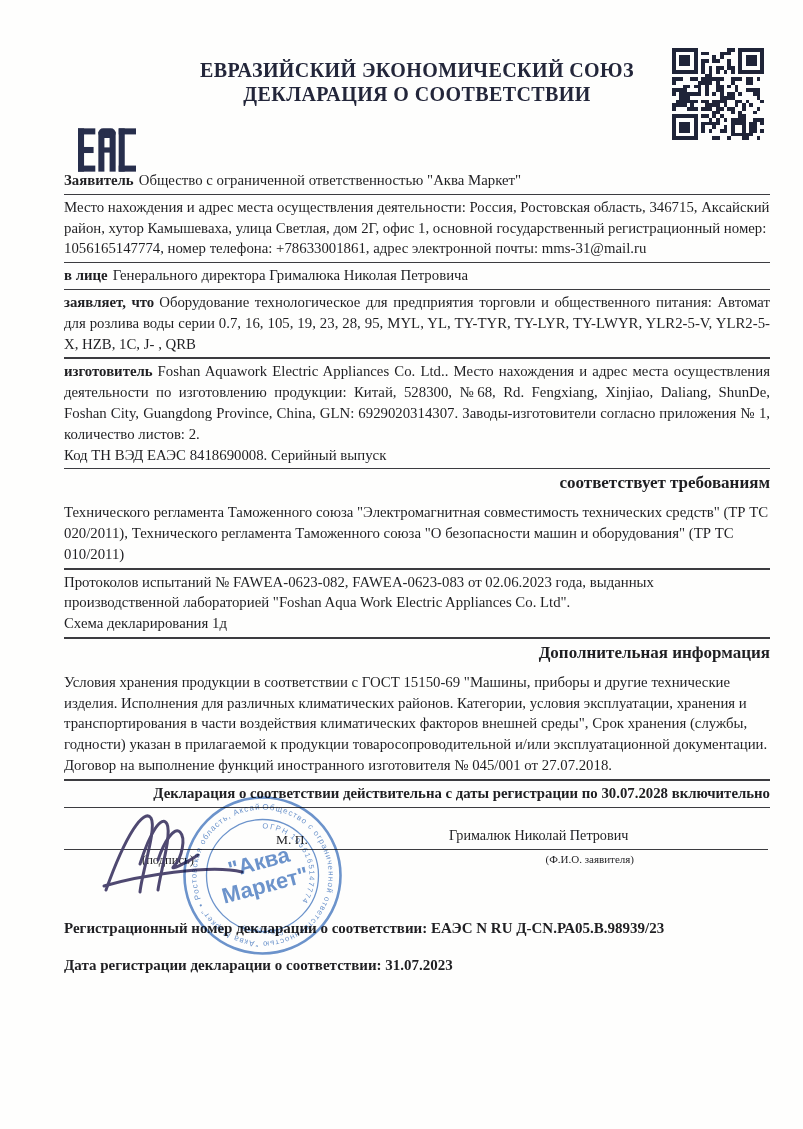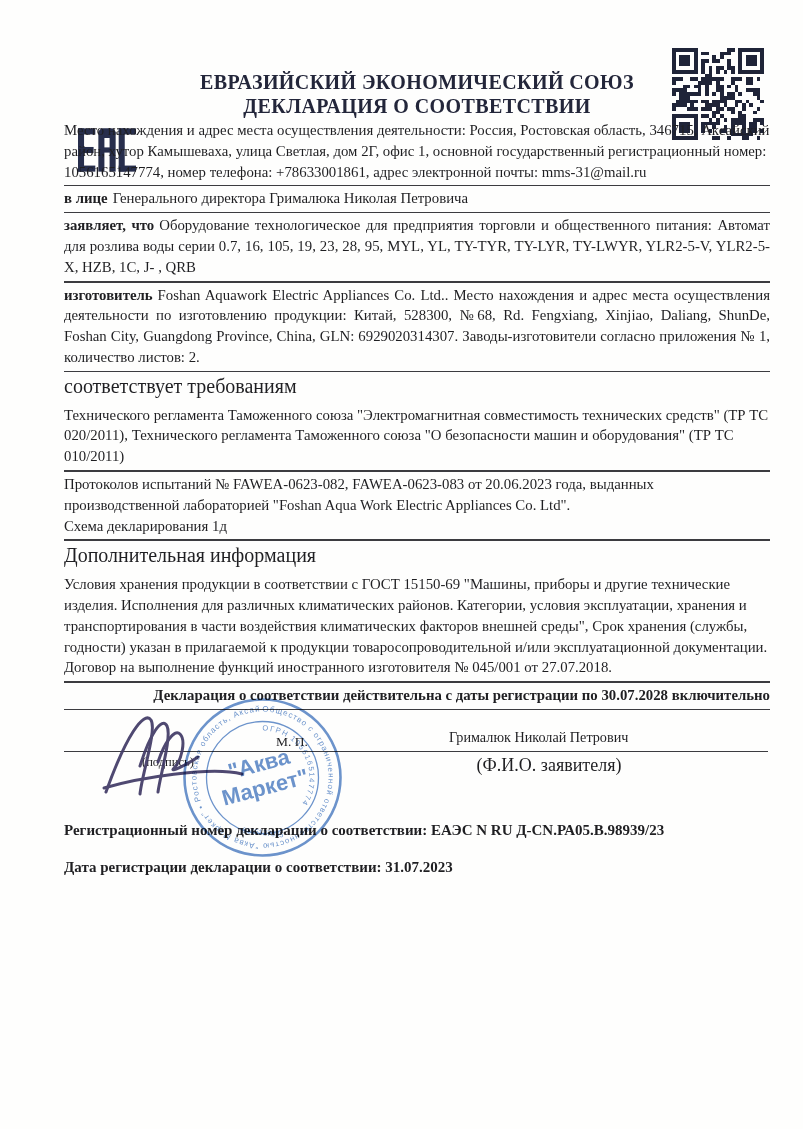--- a/index.html
+++ b/index.html
@@ -1,37 +1,37 @@
 <!DOCTYPE html>
 <html><head>
 <meta charset="utf-8">
 <style>
   html,body{margin:0;padding:0;background:#ffffff;}
   .doc{
     position:relative;width:803px;height:1129px;background:#fefefd;
     font-family:"Liberation Serif", serif;color:#1f1f22;overflow:hidden;
   }
-  .content{position:absolute;left:64px;top:70px;width:706px;}
+  .content{position:absolute;left:64px;top:58px;width:706px;}
   .title{ text-align:center;font-weight:bold;font-size:20px;line-height:24px;letter-spacing:.4px;color:#23263a;}
   .rule-b{border-bottom:1.5px solid #3c3c40;}
   .thick{border-bottom-width:2px;}
   p{margin:0;}
   .row{font-size:14.8px;line-height:20.8px;padding:2px 0 3px 0;}
   .lbl{font-weight:bold;margin-right:5px;}
-  .heading{font-weight:normal;font-size:20px;line-height:20.8px;padding:4px 0 6px 0;}
+  .heading{font-weight:bold;font-size:17px;line-height:20.8px;padding:4px 0 6px 0;text-align:right;}
   .just{text-align:justify;}
   .applicant-row{margin-top:62px;}
   .boldline{font-weight:bold;text-align:right;}
   
   .sig-block{position:relative;height:102px;}
   .sig-rule{position:absolute;left:0;right:2px;top:41px;border-top:1.5px solid #3c3c40;}
   .sig-caption{position:absolute;left:78px;top:45px;font-size:12.5px;}
   .mp{position:absolute;left:212px;top:24px;font-size:13.5px;}
   .fio{position:absolute;left:385px;top:19px;width:200px;font-size:14.2px;}
-  .fio-caption{position:absolute;left:400px;top:45px;width:170px;text-align:center;font-size:18px;}
+  .fio-caption{position:absolute;left:400px;top:45px;width:170px;text-align:right;font-size:11px;}
   .stamp-svg{position:absolute;left:116px;top:-15px;opacity:.82;mix-blend-mode:multiply;}
   .sign-svg{position:absolute;left:34px;top:-6px;opacity:.92;}
   .reg-line{font-weight:bold;font-size:15px;line-height:20px;margin-top:8px;}
   .date-line{font-weight:bold;font-size:15px;line-height:20px;margin-top:17px;}
   .eac-svg{position:absolute;left:78px;top:124px;}
   .qr-svg{position:absolute;left:672px;top:48px;}
 </style>
 </head>
 <body>
 
@@ -360,46 +360,50 @@
       </g>
   </svg>
 
   <div class="content">
 
     <div class="title">
       <div>ЕВРАЗИЙСКИЙ ЭКОНОМИЧЕСКИЙ СОЮЗ</div>
       <div>ДЕКЛАРАЦИЯ О СООТВЕТСТВИИ</div>
     </div>
 
+    <div class="row rule-b applicant-row">
+      <p><b class="lbl">Заявитель</b><span>Общество с ограниченной ответственностью "Аква Маркет"</span></p>
+    </div>
 
     <div class="row rule-b">
       <p>Место нахождения и адрес места осуществления деятельности: Россия, Ростовская область, 346715, Аксайский район, хутор Камышеваха, улица Светлая, дом 2Г, офис 1, основной государственный регистрационный номер: 1056165147774, номер телефона: +78633001861, адрес электронной почты: mms-31@mail.ru</p>
     </div>
 
     <div class="row rule-b">
       <p><b class="lbl">в лице</b><span>Генерального директора Грималюка Николая Петровича</span></p>
     </div>
 
     <div class="row rule-b thick">
       <p class="just"><b class="lbl">заявляет, что</b><span>Оборудование технологическое для предприятия торговли и общественного питания: Автомат для розлива воды серии 0.7, 16, 105, 19, 23, 28, 95, MYL, YL, TY-TYR, TY-LYR, TY-LWYR, YLR2-5-V, YLR2-5- X, HZB, 1C, J- , QRB</span></p>
     </div>
 
     <div class="row rule-b">
       <p class="just"><b class="lbl">изготовитель</b><span>Foshan Aquawork Electric Appliances Co. Ltd.. Место нахождения и адрес места осуществления деятельности по изготовлению продукции: Китай, 528300, №68, Rd. Fengxiang, Xinjiao, Daliang, ShunDe, Foshan City, Guangdong Province, China, GLN: 6929020314307. Заводы-изготовители согласно приложения № 1, количество листов: 2.</span></p>
+      <p>Код ТН ВЭД ЕАЭС 8418690008. Серийный выпуск</p>
     </div>
 
     <div class="heading">соответствует требованиям</div>
 
     <div class="row rule-b thick">
       <p>Технического регламента Таможенного союза "Электромагнитная совместимость технических средств" (ТР ТС 020/2011), Технического регламента Таможенного союза "О безопасности машин и оборудования" (ТР ТС 010/2011)</p>
     </div>
 
 
     <div class="row rule-b thick">
-      <p>Протоколов испытаний № FAWEA-0623-082, FAWEA-0623-083 от 20.06.2023 года, выданных производственной лабораторией "Foshan Aqua Work Electric Appliances Co. Ltd".</p>
+      <p>Протоколов испытаний № FAWEA-0623-082, FAWEA-0623-083 от 02.06.2023 года, выданных производственной лабораторией "Foshan Aqua Work Electric Appliances Co. Ltd".</p>
       <p>Схема декларирования 1д</p>
     </div>
 
     <div class="heading">Дополнительная информация</div>
 
     <div class="row rule-b thick">
       <p>Условия хранения продукции в соответствии с ГОСТ 15150-69 "Машины, приборы и другие технические изделия. Исполнения для различных климатических районов. Категории, условия эксплуатации, хранения и транспортирования в части воздействия климатических факторов внешней среды", Срок хранения (службы, годности) указан в прилагаемой к продукции товаросопроводительной и/или эксплуатационной документации. Договор на выполнение функций иностранного изготовителя № 045/001 от 27.07.2018.</p>
     </div>
 
     <div class="row rule-b boldline">

